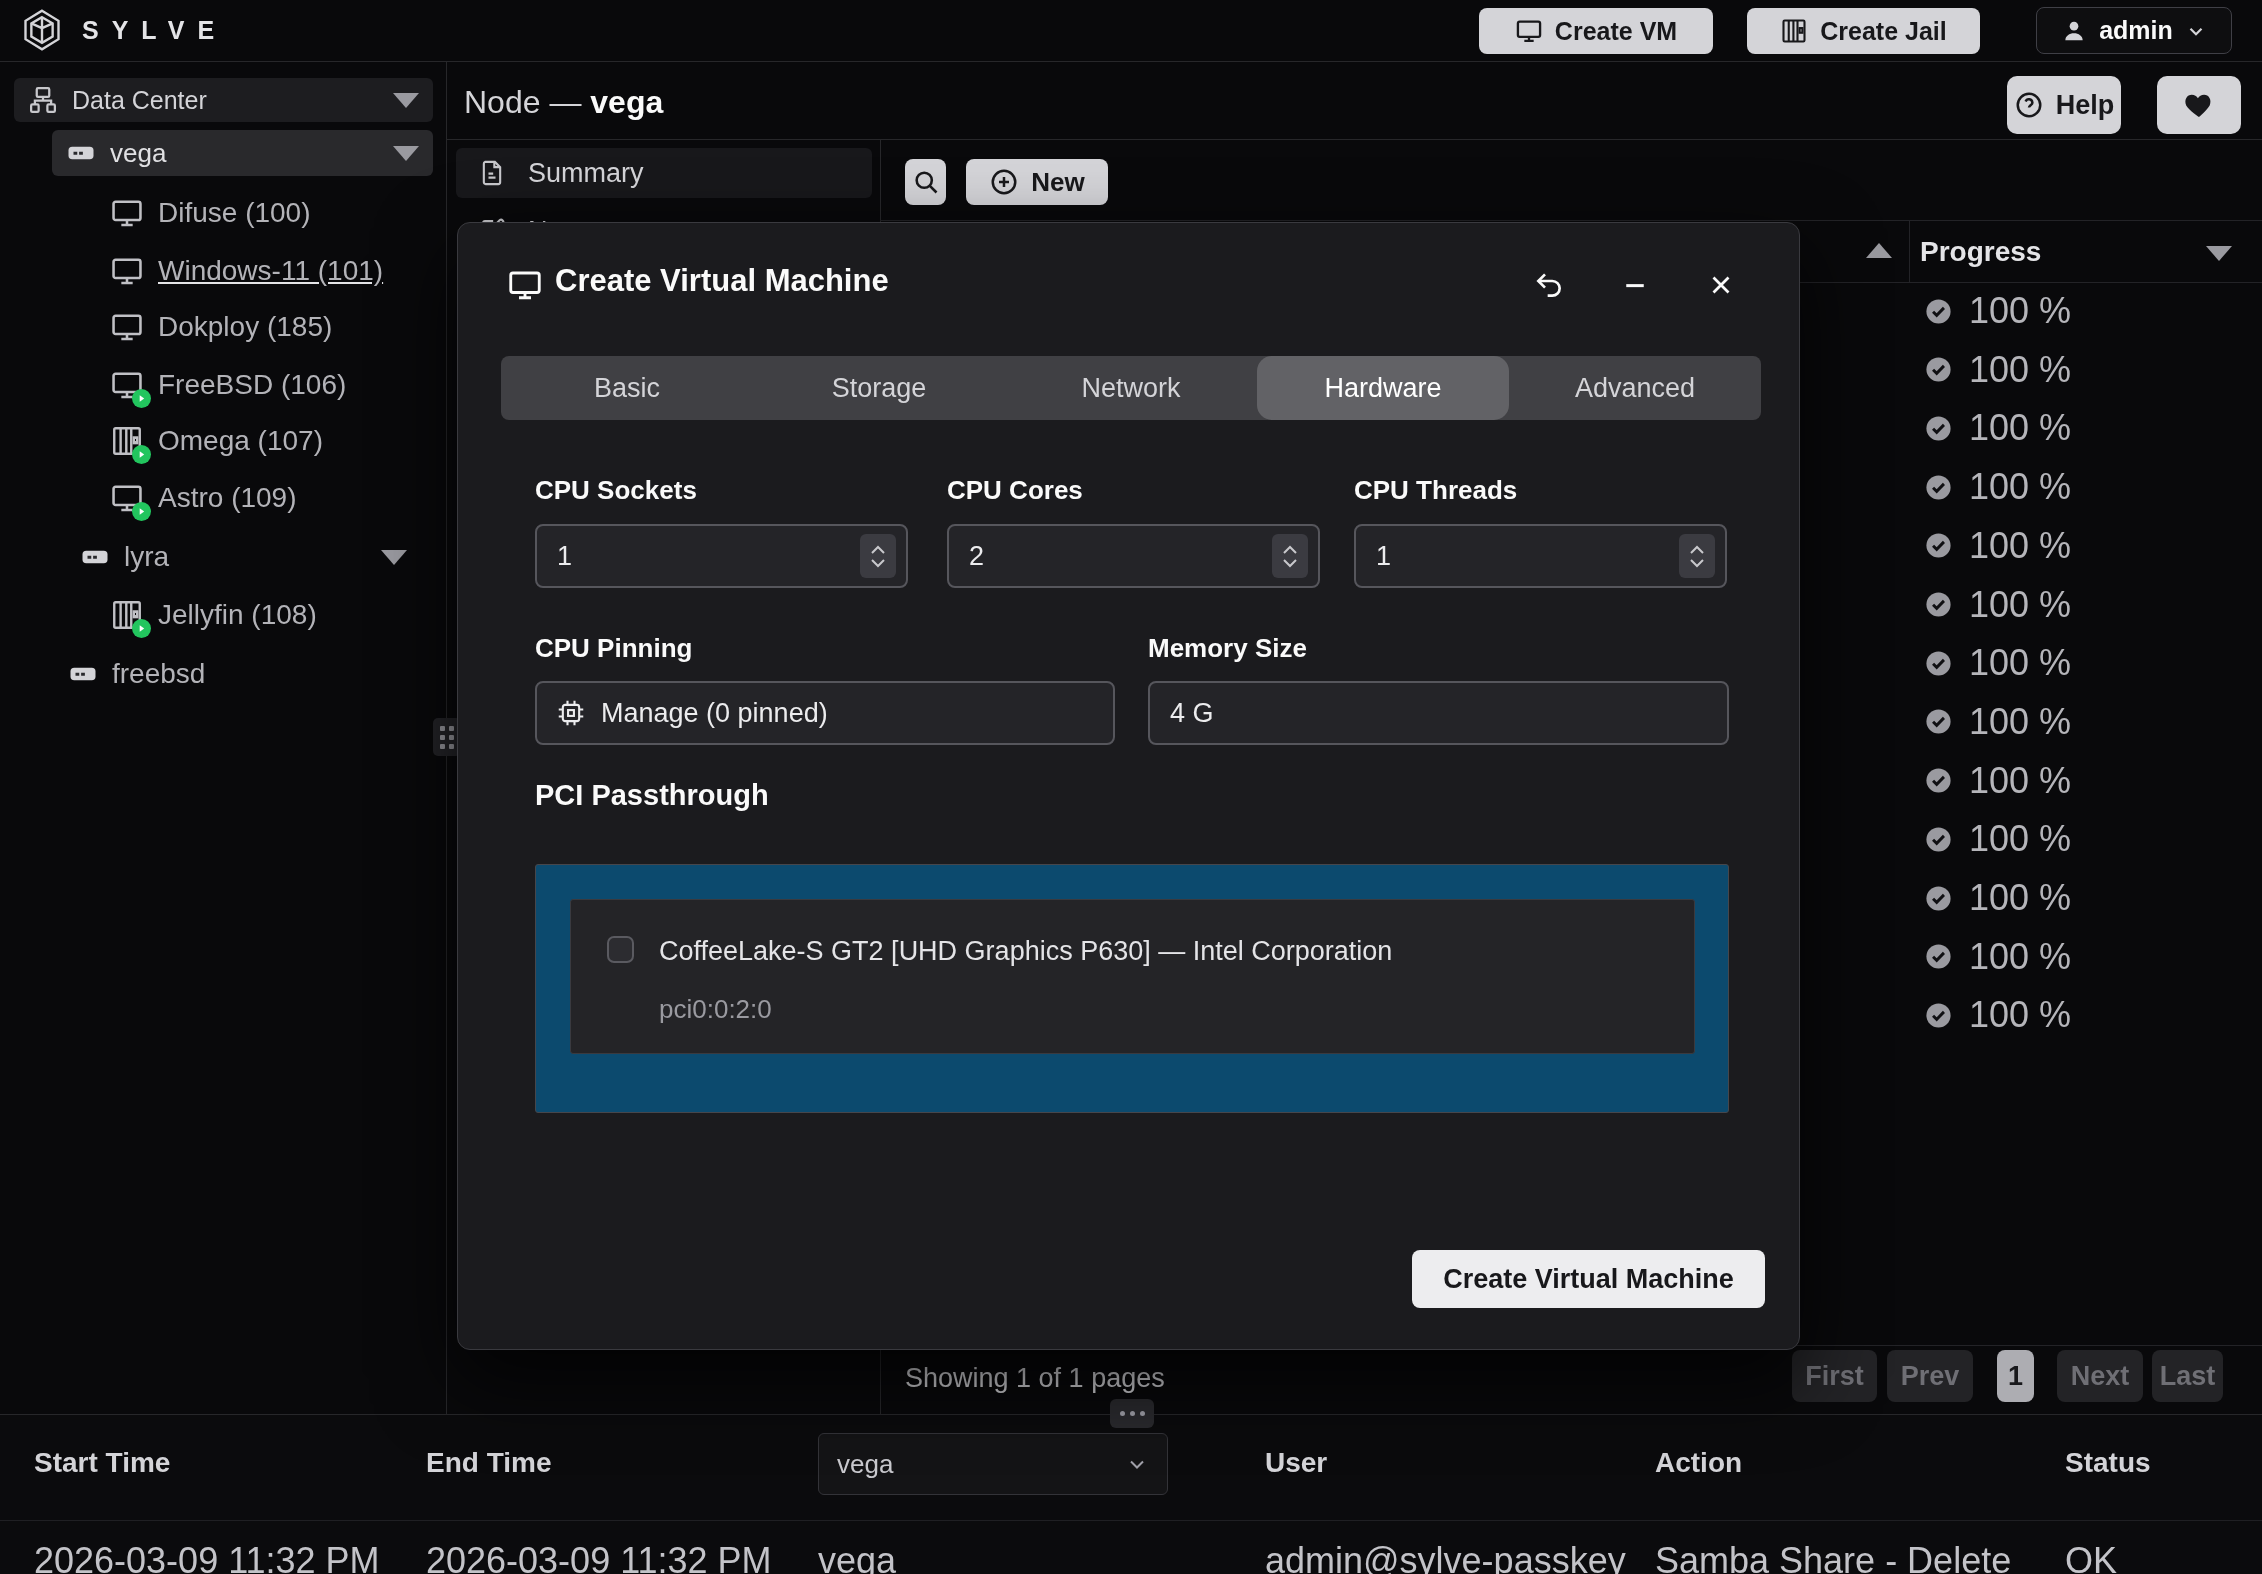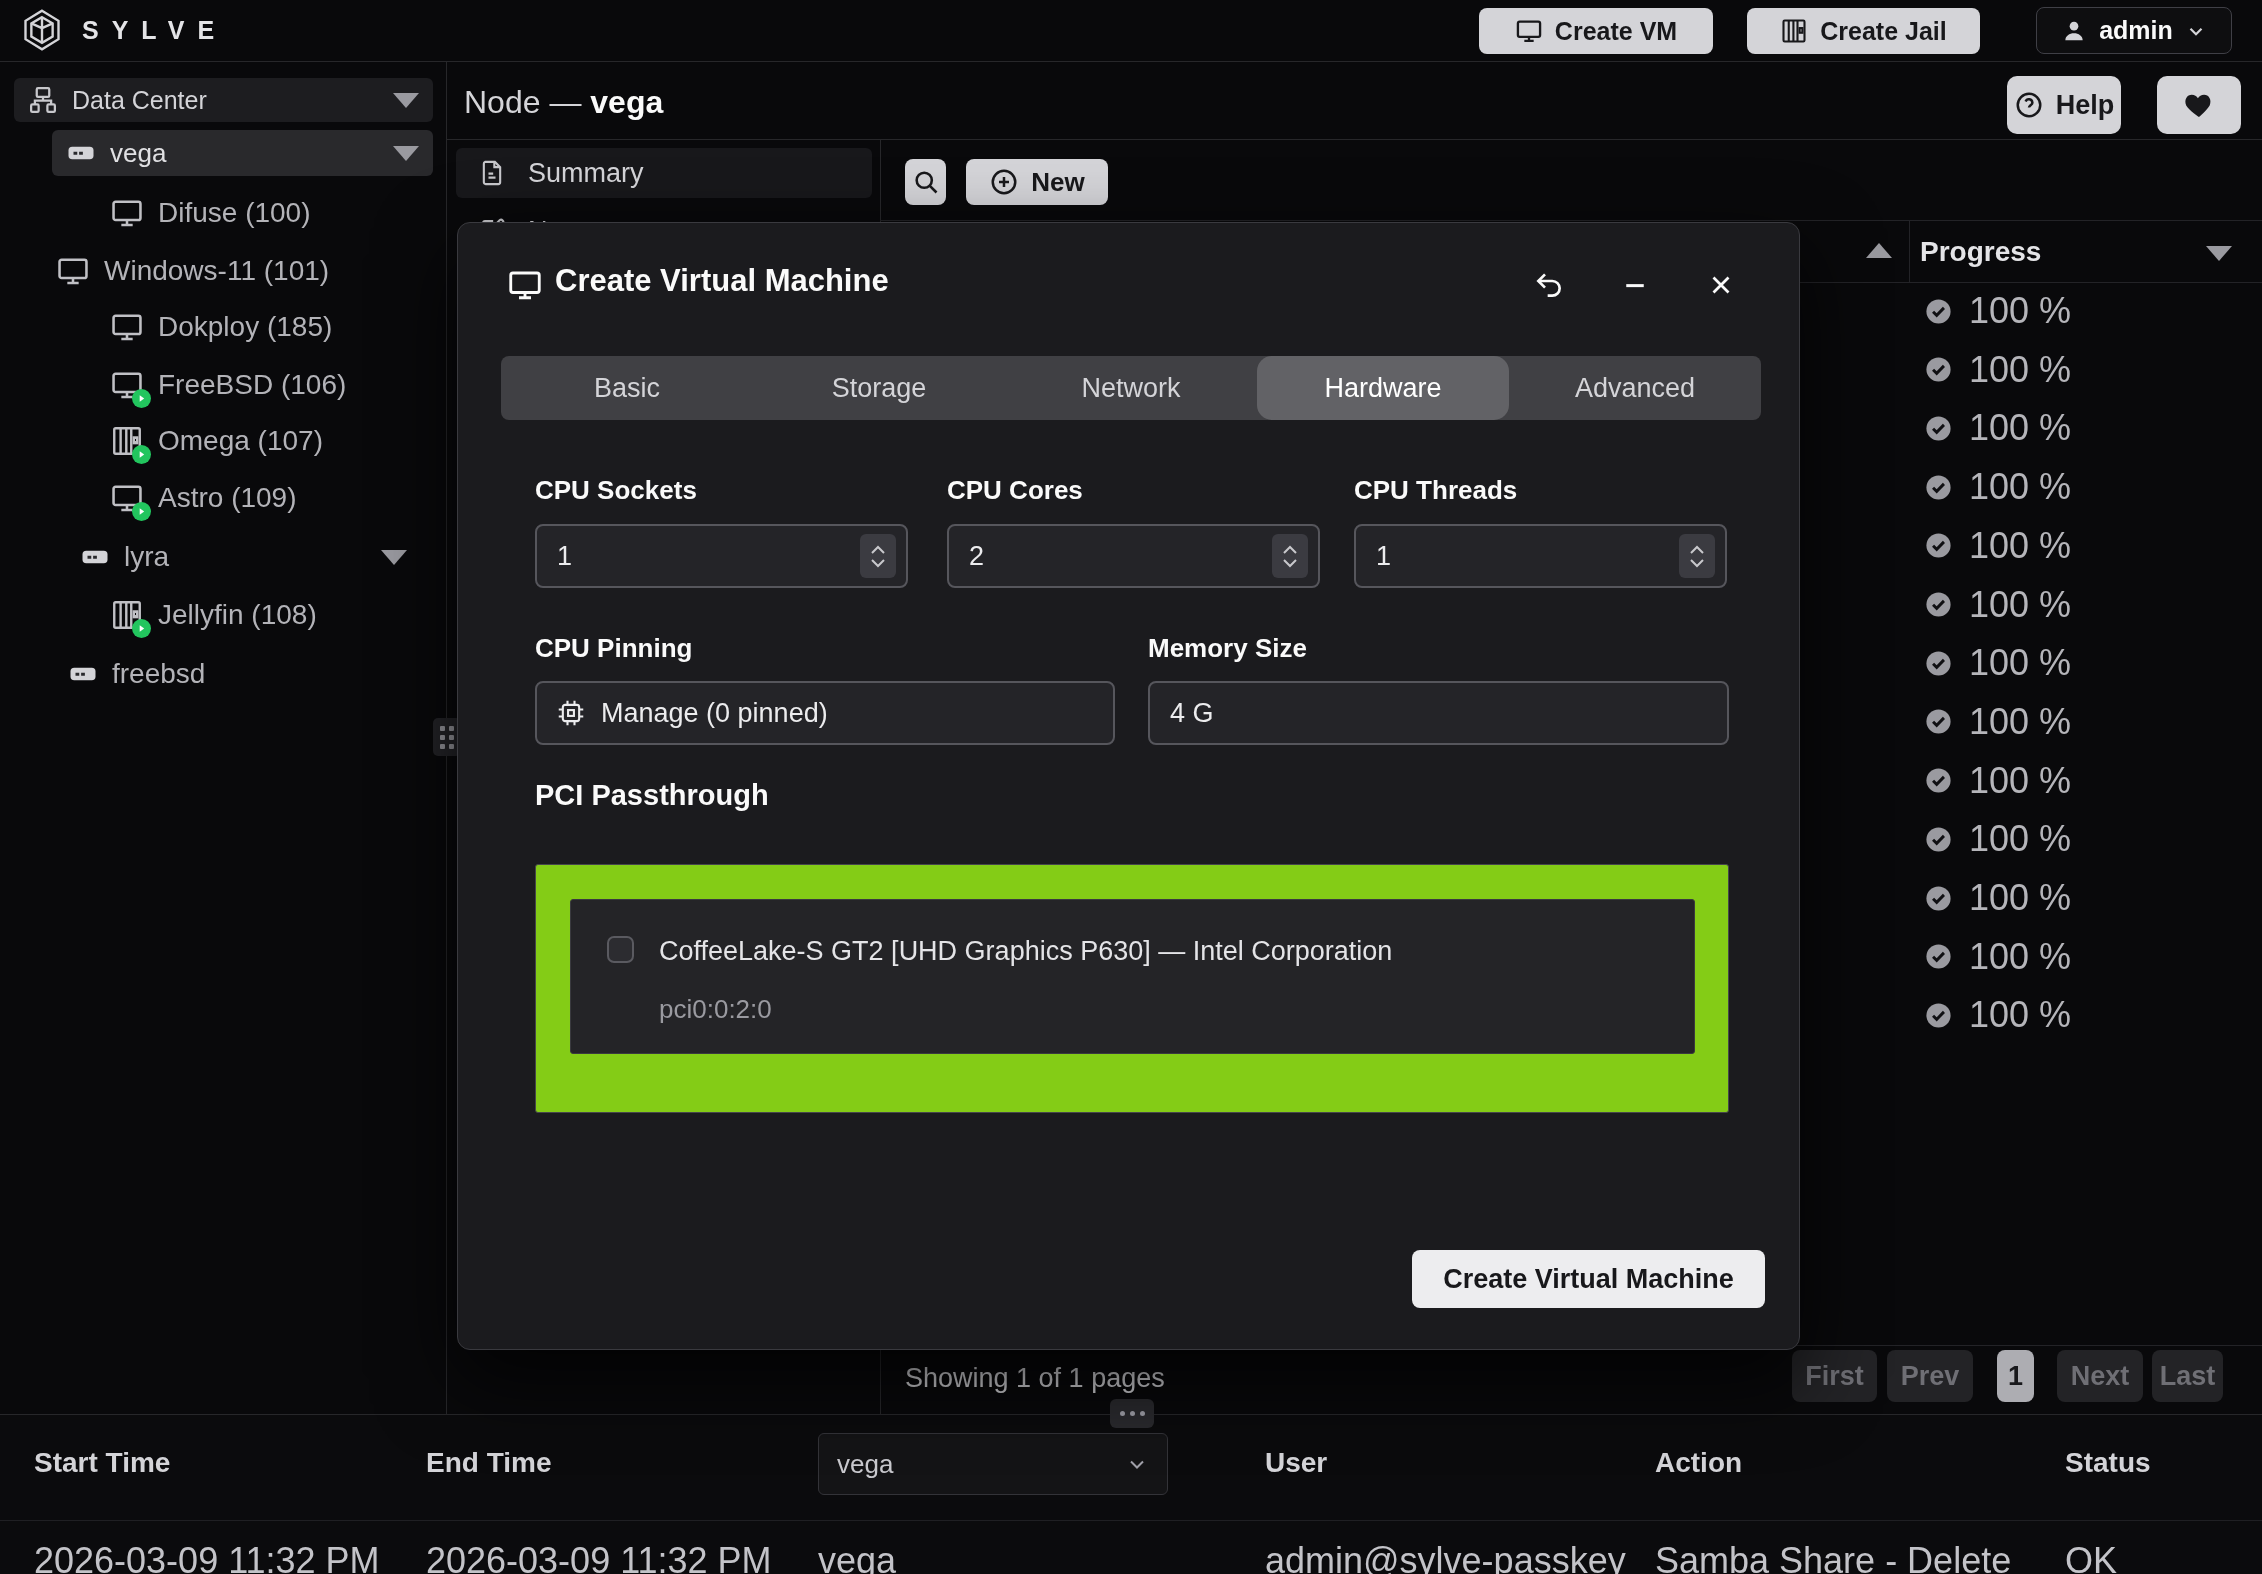--- a/index.html
+++ b/index.html
@@ -94,21 +94,21 @@
   .mc-btn{width:40px;height:40px;background:none;border:none;display:flex;align-items:center;justify-content:center;cursor:pointer;}
   .tabbar{position:absolute;left:43px;top:133px;width:1260px;height:64px;background:var(--tabbar-bg);border-radius:8px;display:flex;}
   .tab{flex:1;display:flex;align-items:center;justify-content:center;font-size:27px;color:#d4d4d8;border-radius:8px;cursor:pointer;}
   .tab.active{background:var(--tab-active-bg);color:#ffffff;font-weight:500;border-radius:15px;}
   .fld-label{position:absolute;font-size:26px;font-weight:700;color:#fafafa;}
   .fld{position:absolute;height:64px;background:var(--input-bg);border:2px solid var(--input-border);border-radius:8px;}
   .fld input{position:absolute;left:0;top:0;width:100%;height:100%;background:transparent;border:none;outline:none;color:#ececee;font-size:27px;font-family:inherit;padding:0 60px 0 20px;}
   .stepper{position:absolute;right:10px;top:8px;width:36px;height:44px;background:#3b3b41;border-radius:6px;display:flex;flex-direction:column;align-items:center;justify-content:center;gap:3px;cursor:pointer;}
   .pin-btn{display:flex;align-items:center;gap:16px;padding:0 20px;font-size:27px;color:#ececee;cursor:pointer;width:100%;height:100%;background:none;border:none;font-family:inherit;}
   .pci-heading{position:absolute;left:77px;top:556px;font-size:29px;font-weight:700;color:#fafafa;}
-  .pci-outer{position:absolute;left:77px;top:641px;width:1194px;height:249px;background:#84cc16;border:1px solid #46464b;border-radius:3px;}
+  .pci-outer{position:absolute;left:77px;top:641px;width:1194px;height:249px;background:#0c4a6e;border:1px solid #46464b;border-radius:3px;}
   .pci-inner{position:absolute;left:34px;top:34px;width:1125px;height:155px;background:#242427;border:1px solid #3a3a3f;border-radius:3px;}
   .pci-check{position:absolute;left:36px;top:36px;width:27px;height:27px;background:#2c2c30;border:2px solid #5a5a60;border-radius:7px;cursor:pointer;}
   .pci-device{position:absolute;left:88px;top:36px;font-size:27px;font-weight:500;color:#e4e4e7;}
   .pci-addr{position:absolute;left:88px;top:94px;font-size:26px;color:#9a9aa0;}
   .modal-submit{position:absolute;left:954px;top:1027px;width:353px;height:58px;background:var(--white-button-bg);color:#18181b;border:none;border-radius:8px;font-size:27px;font-weight:700;font-family:inherit;cursor:pointer;}
 </style>
 </head>
 <body>
 
 <div class="topbar">
@@ -184,21 +184,21 @@
 
   <div class="tree-item" style="top:122px;padding-left:110px;">
     <span class="icon-wrap">
         <svg width="34" height="34" viewBox="0 0 24 24" fill="none" stroke="#c0c0c5" stroke-width="1.8">
           <rect x="2.5" y="4" width="19" height="13" rx="1.5"></rect>
           <path d="M12 17v3.5M8 20.5h8"></path>
         </svg>
       </span>
     <span class="lbl">Difuse (100)</span>
   </div>
-  <div class="tree-item" style="top:180px;padding-left:56px;">
+  <div class="tree-item" style="top:180px;padding-left:110px;text-decoration:underline;">
     <span class="icon-wrap">
         <svg width="34" height="34" viewBox="0 0 24 24" fill="none" stroke="#c0c0c5" stroke-width="1.8">
           <rect x="2.5" y="4" width="19" height="13" rx="1.5"></rect>
           <path d="M12 17v3.5M8 20.5h8"></path>
         </svg>
       </span>
     <span class="lbl">Windows-11 (101)</span>
   </div>
   <div class="tree-item" style="top:236px;padding-left:110px;">
     <span class="icon-wrap">

